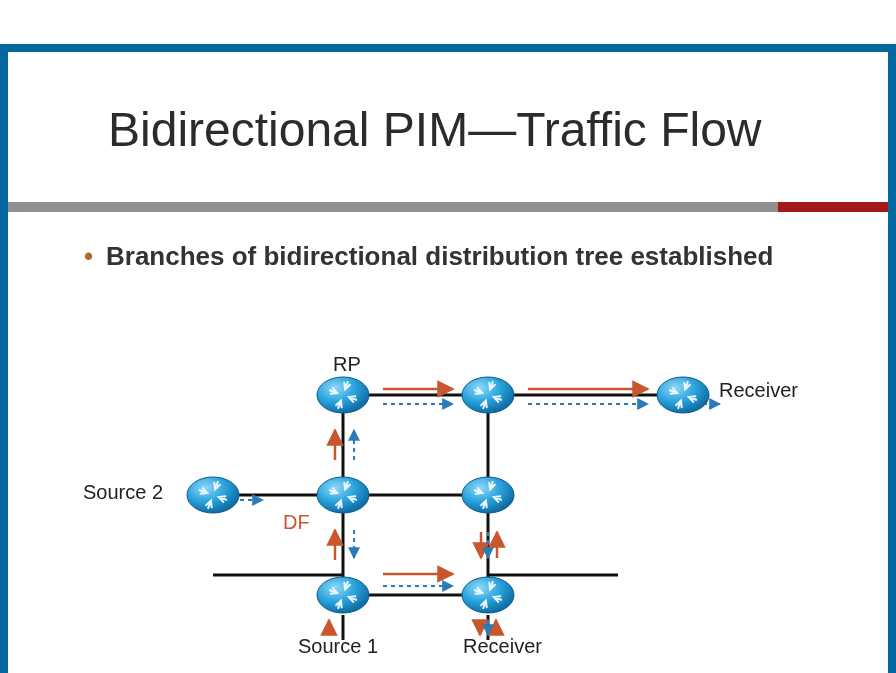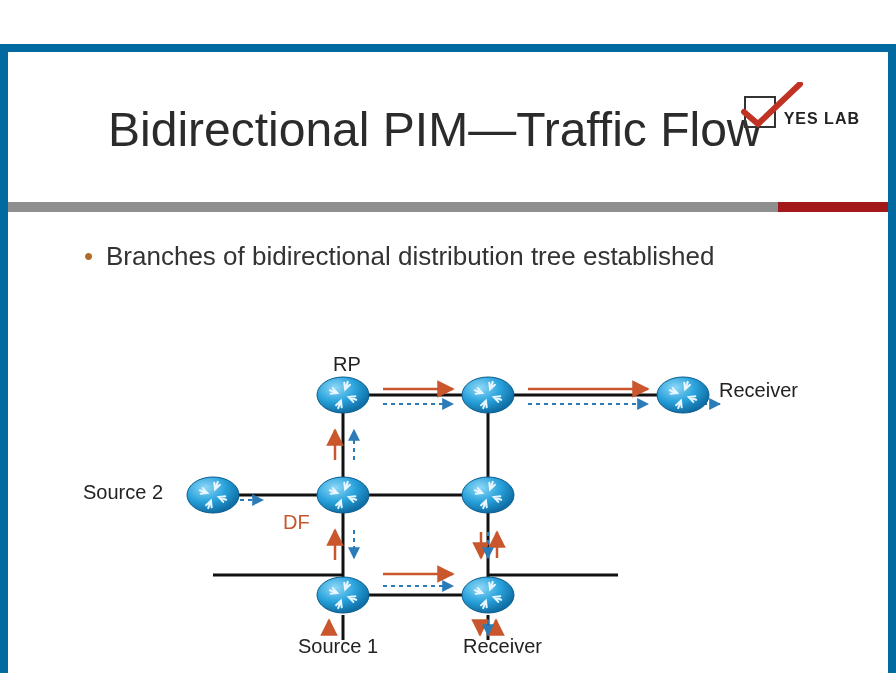--- a/index.html
+++ b/index.html
@@ -6,42 +6,33 @@
   .slide{position:relative;width:896px;height:673px;border:8px solid #0369a1;box-sizing:border-box;margin-top:44px;}
   .title{font-size:48px;font-weight:300;color:#2b2b2b;position:absolute;top:50px;left:100px;}
   .logo{position:absolute;top:40px;right:28px;display:flex;align-items:flex-end;}
   .logo-text{font-size:16px;font-weight:700;color:#222;letter-spacing:1px;margin-left:4px;}
   .logo-check{position:relative;width:36px;height:36px;}
   .logo-box{position:absolute;bottom:0;left:0;width:32px;height:32px;border:2px solid #333;box-sizing:border-box;}
   .logo-check svg{position:absolute;bottom:-2px;left:-4px;width:64px;height:48px;}
   .divider{position:absolute;top:150px;left:0;right:0;height:10px;background:#8f8f8f;}
   .divider::after{content:"";position:absolute;right:0;top:0;width:110px;height:10px;background:#a31919;}
   .bullets{position:absolute;top:172px;left:36px;right:36px;}
-  .bullets li{font-size:26px;color:#333;list-style:none;position:relative;padding-left:22px;line-height:1.25;margin-bottom:6px;}
+  .bullets li{font-size:26px;color:#333;list-style:none;position:relative;padding-left:22px;line-height:1.25;margin-bottom:6px;font-weight:bold;}
   .bullets li::before{content:"•";color:#b06a2a;position:absolute;left:0;top:0;font-size:26px;}
   .diagram{position:absolute;top:288px;left:0;right:0;height:322px;text-align:right;}
   .diagram svg{position:absolute;top:0;left:0;}
   .footer{position:absolute;bottom:24px;left:48px;right:30px;color:#c9562c;font-size:22px;}
 </style>
 </head>
 <body>
 
 <div class="slide">
 
   <div class="title">Bidirectional PIM—Traffic Flow</div>
 
-  <div class="logo">
-    <div class="logo-check">
-      <div class="logo-box"></div>
-      <svg viewBox="0 0 64 48">
-          <path d="M4 30 L18 42 L60 2" fill="none" stroke="#c03224" stroke-width="6" stroke-linecap="round" stroke-linejoin="round"></path>
-        </svg>
-    </div>
-    <span class="logo-text">YES LAB</span>
-  </div>
 
   <div class="divider"></div>
 
   <ul class="bullets">
     <li>Branches of bidirectional distribution tree established</li>
   </ul>
 
   <div class="diagram">
     <svg id="diag-svg" width="896" height="322" viewBox="0 0 896 322">
       <defs>

